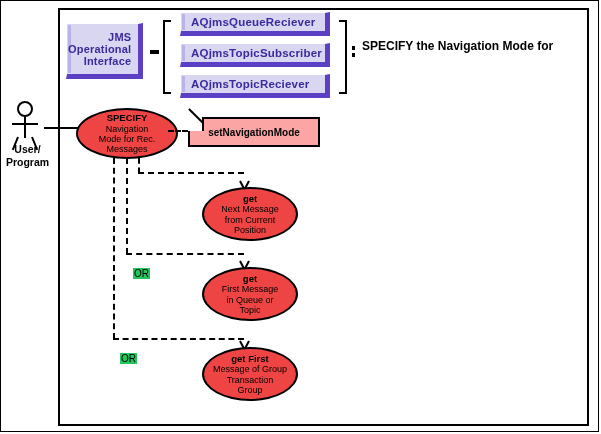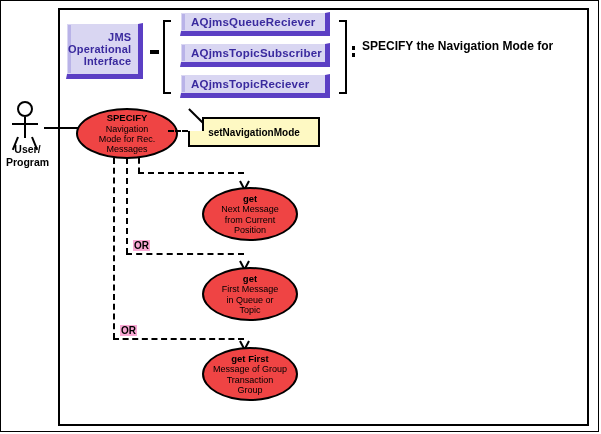--- a/index.html
+++ b/index.html
@@ -166,21 +166,21 @@
   #uc-specify { left: 76px; top: 108px; width: 102px; height: 51px; }
   #uc-next    { left: 202px; top: 187px; width: 96px; height: 54px; }
   #uc-first   { left: 202px; top: 267px; width: 96px; height: 54px; }
   #uc-trans   { left: 202px; top: 347px; width: 96px; height: 54px; }
 
   
   #note-setnav {
     position: absolute;
     left: 188px; top: 117px;
     width: 132px; height: 30px;
-    background: #fef9c3;
+    background: #fca5a5;
     border: 2px solid #000000;
     box-sizing: border-box;
     display: flex;
     align-items: center;
     justify-content: center;
     font-size: 10px;
     font-weight: bold;
     color: #000;
   }
   #note-fold {
@@ -232,24 +232,25 @@
   .arrowhead .a1 { left: 0; transform: rotate(-28deg); transform-origin: top center; }
   .arrowhead .a2 { left: 9px; transform: rotate(28deg); transform-origin: top center; }
   #arrow-top { left: 239px; top: 181px; }
   #arrow-mid { left: 239px; top: 261px; }
   #arrow-bot { left: 239px; top: 341px; }
 
   
   .or-label {
     position: absolute;
     font-size: 10px;
-    font-weight: bold;
+    font-weight: normal;
     color: #000000;
-    background: #f9a8d4;
+    background: #22c55e;
     padding: 0 1px;
+    margin-top: 28px;
   }
   #or-1 { left: 133px; top: 240px; }
   #or-2 { left: 120px; top: 325px; }
 </style>
 </head>
 <body>
 
 <div id="canvas">
 
   <div class="page-frame"></div>

